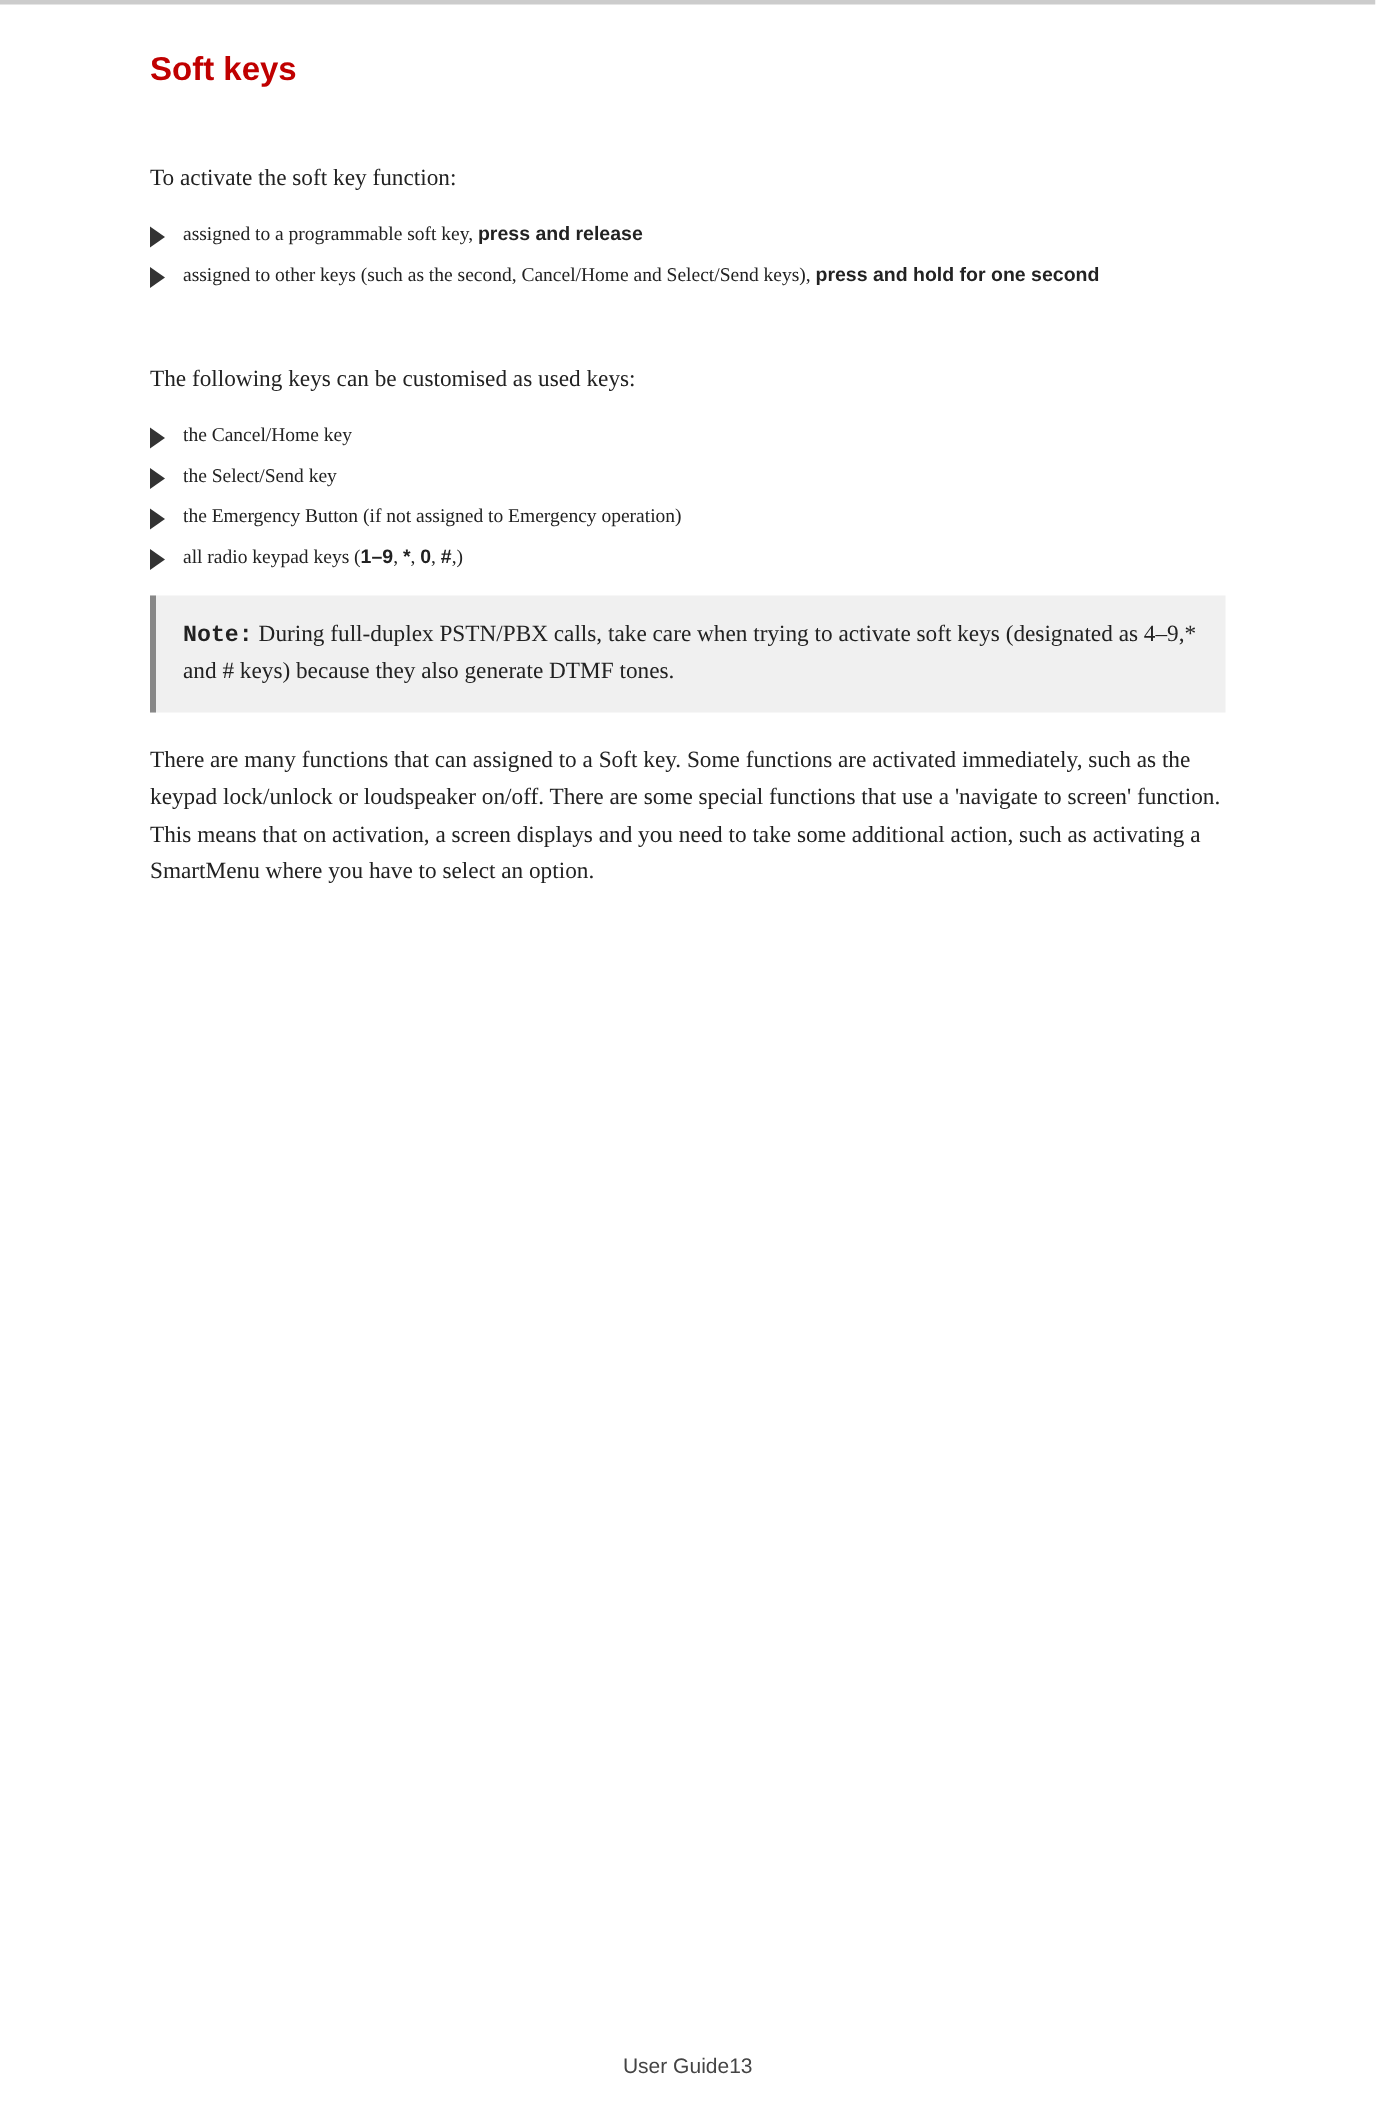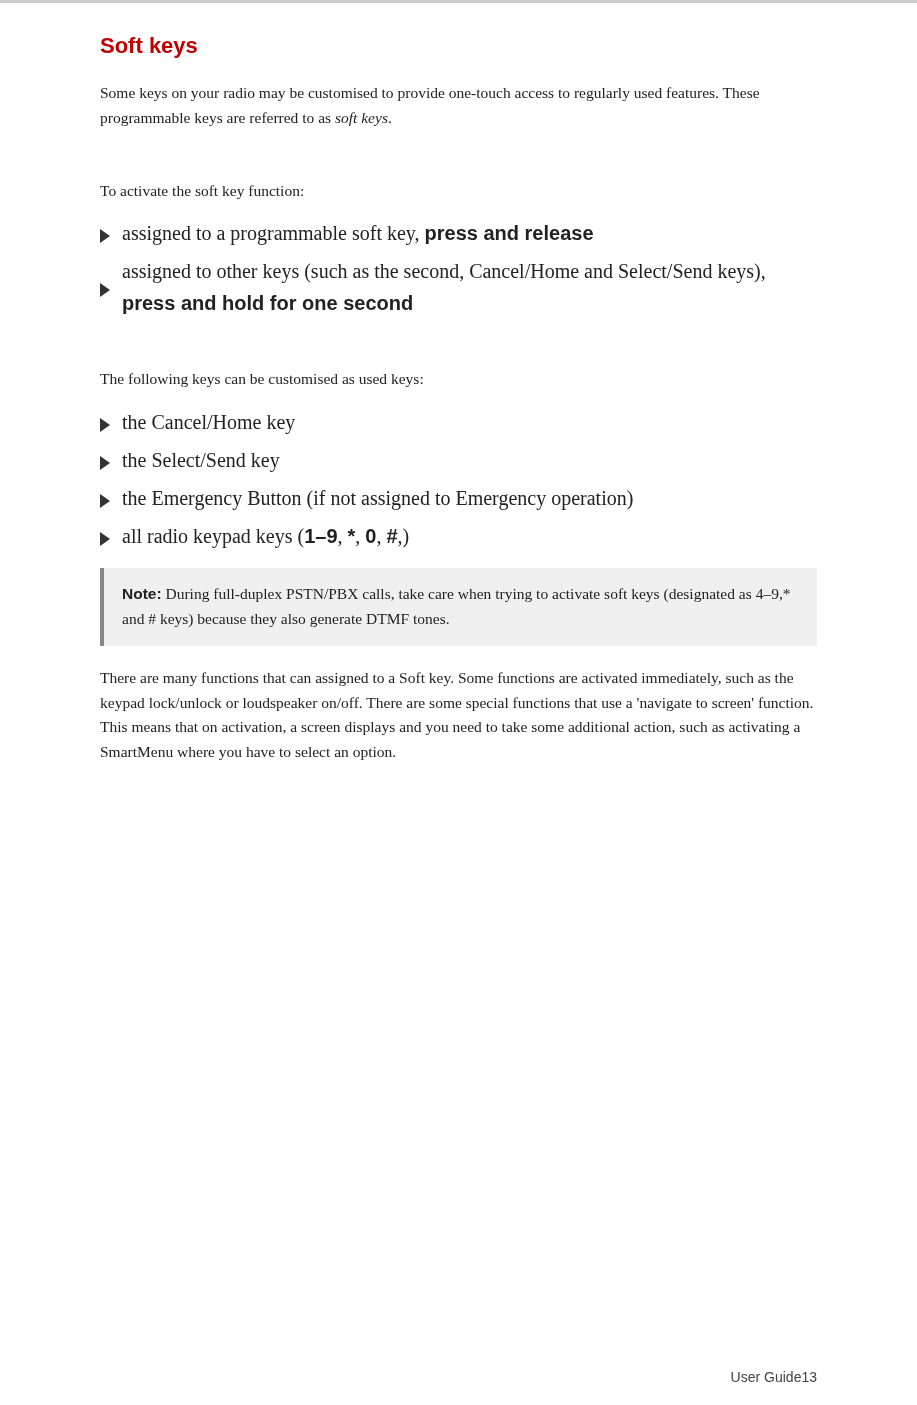--- a/index.html
+++ b/index.html
@@ -58,23 +58,23 @@
     }
 
     .bullet-list {
       margin-bottom: 16px;
       list-style: none;
       padding-left: 0;
     }
 
     .bullet-list li {
       display: flex;
-      align-items: center;
+      align-items: flex-start;
       margin-bottom: 6px;
-      font-size: 20px;
+      font-size: 13px;
       line-height: 1.6;
     }
 
     .bullet-arrow {
       display: inline-block;
       width: 0;
       height: 0;
       border-top: 7px solid transparent;
       border-bottom: 7px solid transparent;
       border-left: 10px solid #333333;
@@ -87,52 +87,49 @@
       background: #f0f0f0;
       border-left: 4px solid #888888;
       padding: 14px 18px;
       margin-bottom: 20px;
       font-size: 15.5px;
       line-height: 1.6;
     }
 
     .note-label {
       font-weight: bold;
-      font-family: Liberation Sans, sans-serif;
+      font-family: Liberation Mono, monospace;
     }
 
     .bold {
       font-weight: bold;
       font-family: Arial, sans-serif;
     }
 
     .footer {
       position: absolute;
       bottom: 20px;
       left: 100px;
       right: 100px;
       display: flex;
-      justify-content: flex-end;
+      justify-content: center;
       font-size: 14px;
       color: #444;
       font-family: Arial, sans-serif;
     }
   </style>
 </head>
 <body>
 
 <div class="top-border"></div>
 
 <div class="page-content">
 
   <h1 class="page-title">Soft keys</h1>
 
-  <p class="body-text">
-    <span>Some keys on your radio may be customised to provide one-touch access to regularly used features. These programmable keys are referred to as </span><span class="italic">soft keys</span><span>.</span>
-  </p>
 
   <p class="section-heading">To activate the soft key function:</p>
 
   <ul class="bullet-list">
     <li>
       <span class="bullet-arrow"></span>
       <span>
         <span>assigned to a programmable soft key, </span><span class="bold">press and release</span>
       </span>
     </li>

